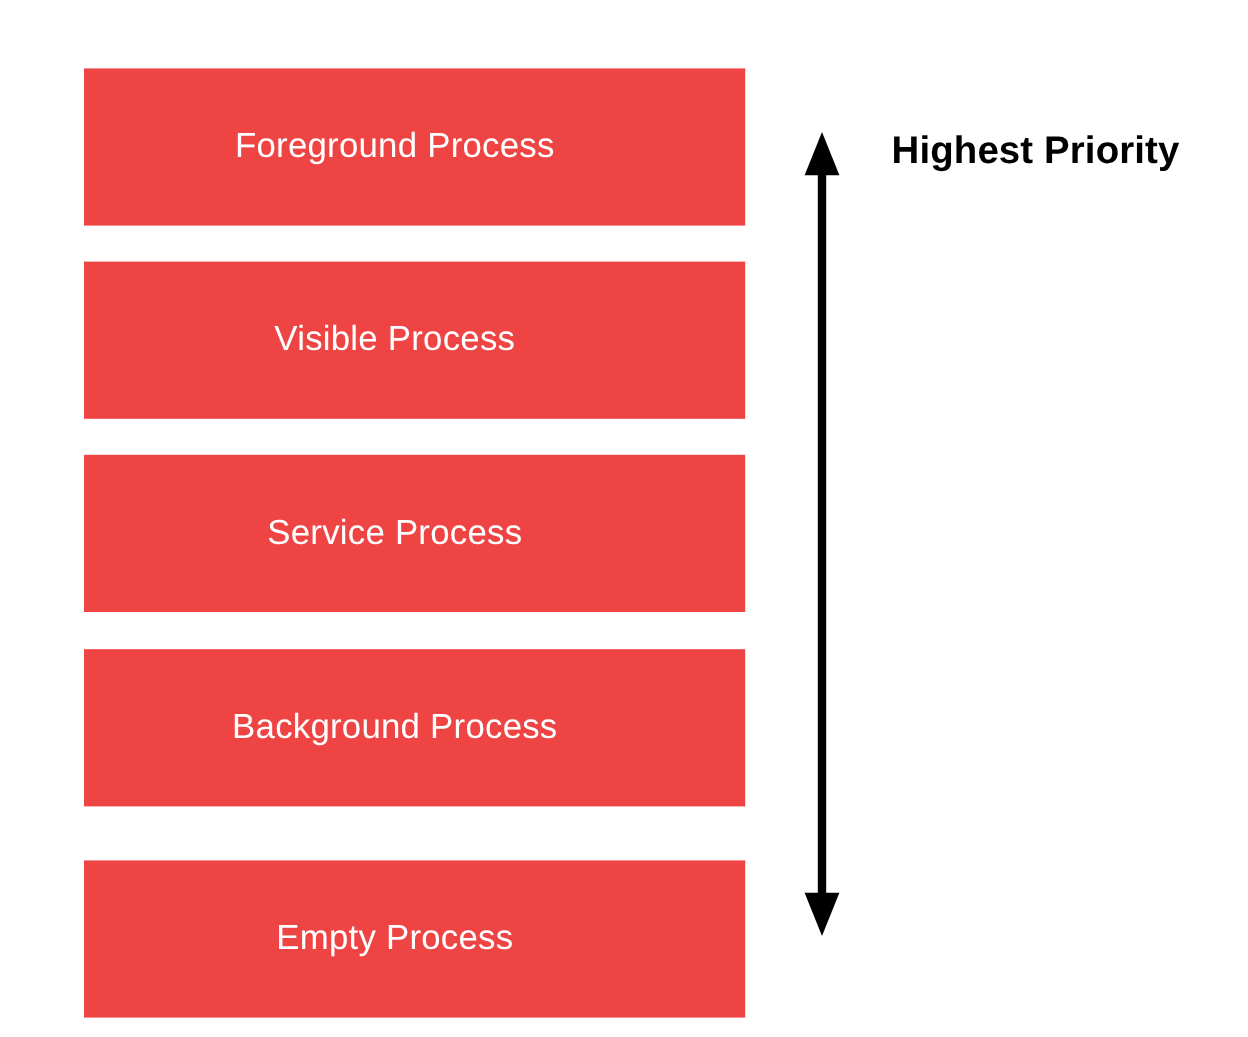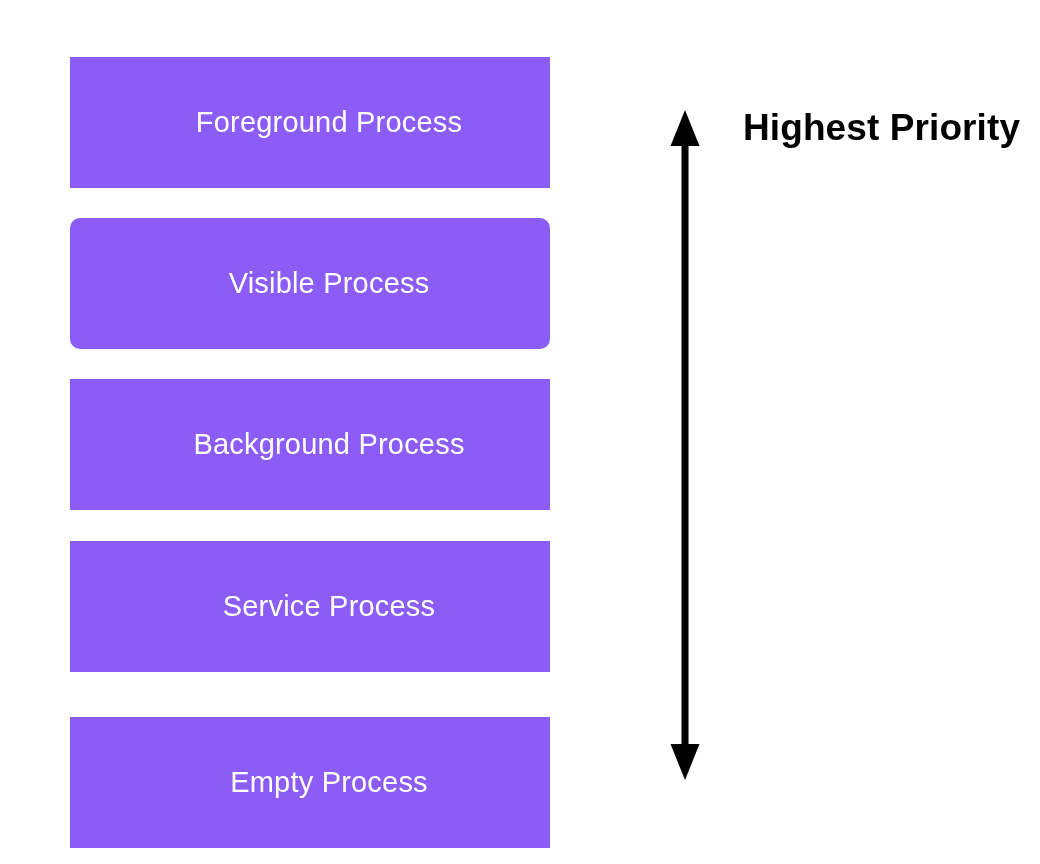--- a/index.html
+++ b/index.html
@@ -23,26 +23,26 @@
   .process-stack {
     position: absolute;
     left: 70px;
     top: 57px;
     width: 518px;
     height: 773px;
   }
   .process-box {
     position: absolute;
     left: 0;
-    width: 480px;
+    width: 551px;
     height: 131px;
-    background: #8b5cf6;
+    background: #ef4444;
   }
   .process-box:nth-of-type(1) { top: 0px; }
-  .process-box:nth-of-type(2) { top: 161px; border-radius: 10px; }
+  .process-box:nth-of-type(2) { top: 161px; }
   .process-box:nth-of-type(3) { top: 322px; }
   .process-box:nth-of-type(4) { top: 484px; }
   .process-box:nth-of-type(5) { top: 644px; margin-top: 16px; }
 
   .process-label {
     position: absolute;
     left: 0;
     top: 0;
     width: 518px;
     height: 131px;
@@ -70,21 +70,21 @@
   .priority-axis svg {
     display: block;
   }
 
   
   .priority-label {
     position: absolute;
     left: 743px;
     color: #000000;
     font-family: "Liberation Sans", sans-serif;
-    font-size: 37px;
+    font-size: 32px;
     font-weight: 700;
     letter-spacing: 0.1px;
     line-height: 1;
     white-space: nowrap;
     user-select: none;
   }
   .priority-label.highest { top: 109px; }
   .priority-label.lowest  { top: 753px; }
 </style>
 </head>
@@ -96,25 +96,25 @@
 
     <div class="process-box">
       <div class="process-label">Foreground Process</div>
     </div>
 
     <div class="process-box">
       <div class="process-label">Visible Process</div>
     </div>
 
     <div class="process-box">
-      <div class="process-label">Background Process</div>
+      <div class="process-label">Service Process</div>
     </div>
 
     <div class="process-box">
-      <div class="process-label">Service Process</div>
+      <div class="process-label">Background Process</div>
     </div>
 
     <div class="process-box">
       <div class="process-label">Empty Process</div>
     </div>
 
   </div>
 
   <div class="priority-axis">
     <svg width="60" height="690" viewBox="0 0 60 690">

